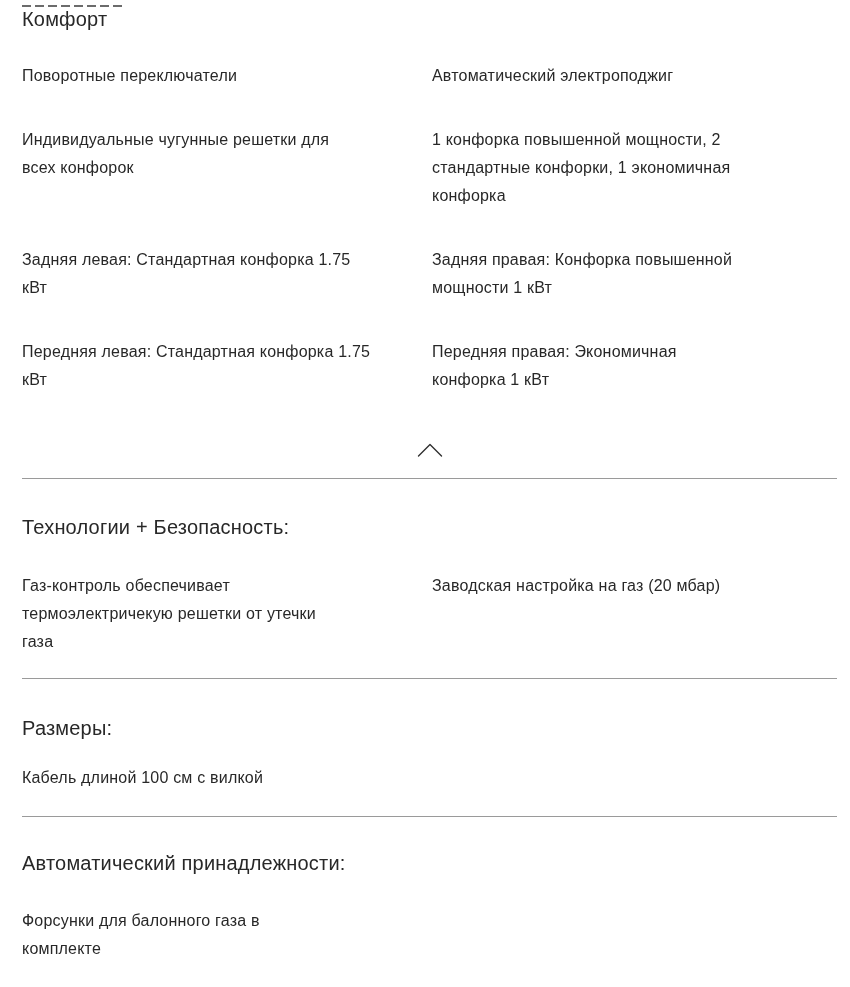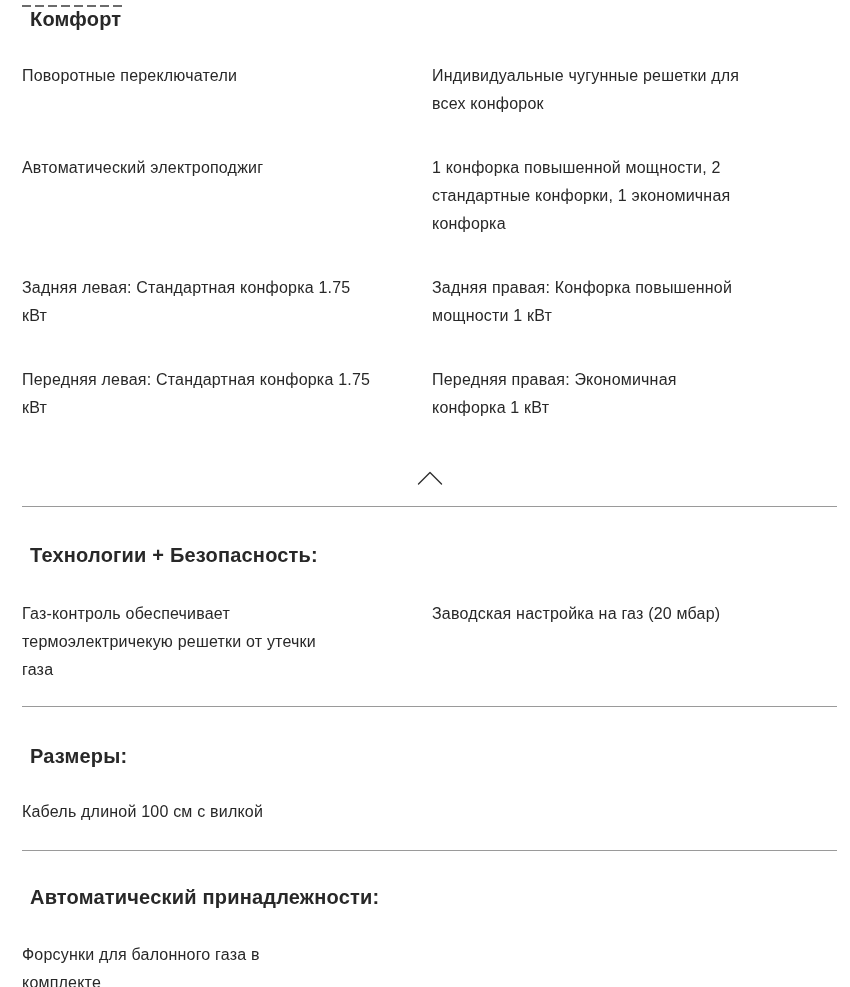--- a/index.html
+++ b/index.html
@@ -23,38 +23,38 @@
   
   .top-artifact{
     position:absolute; top:0; left:22px;
     width:100px; height:2px;
     background:repeating-linear-gradient(90deg,#3a3a3a 0 9px, transparent 9px 13px);
     opacity:.75;
   }
   .section-title{
     font-size:20px;
     line-height:28px;
-    font-weight:700;
-    margin:8px;
+    font-weight:400;
+    margin:0;
     letter-spacing:.2px;
   }
   #title-comfort{ margin-top:5px; }
   .feature-grid{
     display:grid;
     grid-template-columns:410px 1fr;
     row-gap:36px;
     align-items:start;
     font-size:16px;
     line-height:28px;
     white-space:pre-line;
     letter-spacing:.2px;
   }
   #grid-comfort{ margin-top:29px; }
   #grid-tech{ margin-top:31px; }
-  #grid-dimensions{ margin-top:28px; }
+  #grid-dimensions{ margin-top:22px; }
   #grid-accessories{ margin-top:30px; }
   .collapse-row{
     margin-top:12px;
     height:16px;
     display:flex;
     justify-content:center;
     align-items:center;
   }
   .collapse-btn{
     background:none; border:none; padding:0; margin:0;
@@ -76,24 +76,24 @@
 <body>
 
 <div class="container">
   <div class="top-artifact"></div>
 
   <section>
     <h2 class="section-title" id="title-comfort">Комфорт</h2>
 
     <div class="feature-grid" id="grid-comfort">
       <div>Поворотные переключатели</div>
+      <div>Автоматический электроподжиг</div>
+
       <div>Индивидуальные чугунные решетки для
 всех конфорок</div>
-
-      <div>Автоматический электроподжиг</div>
 
       <div>1 конфорка повышенной мощности, 2
 стандартные конфорки, 1 экономичная
 конфорка</div>
       <div>Задняя левая: Стандартная конфорка 1.75
 кВт</div>
 
       <div>Задняя правая: Конфорка повышенной
 мощности 1 кВт</div>
       <div>Передняя левая: Стандартная конфорка 1.75

